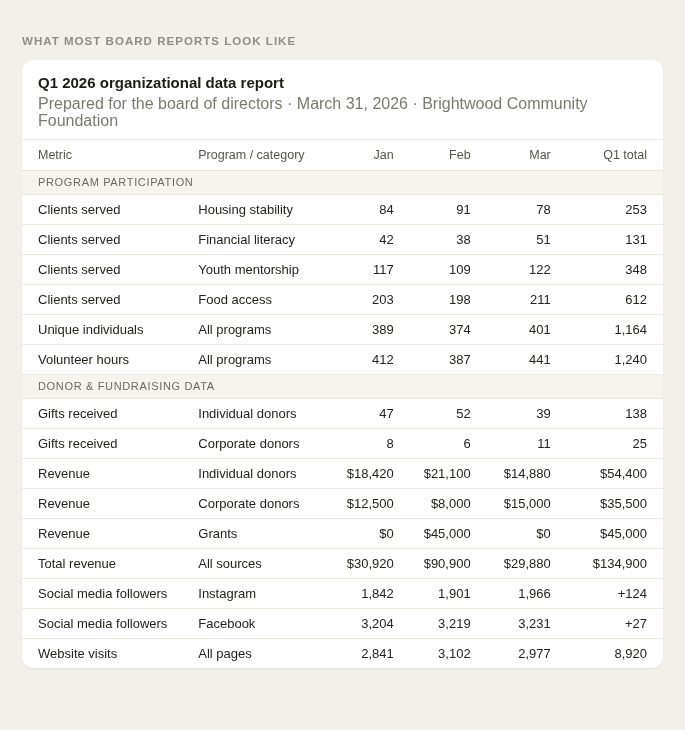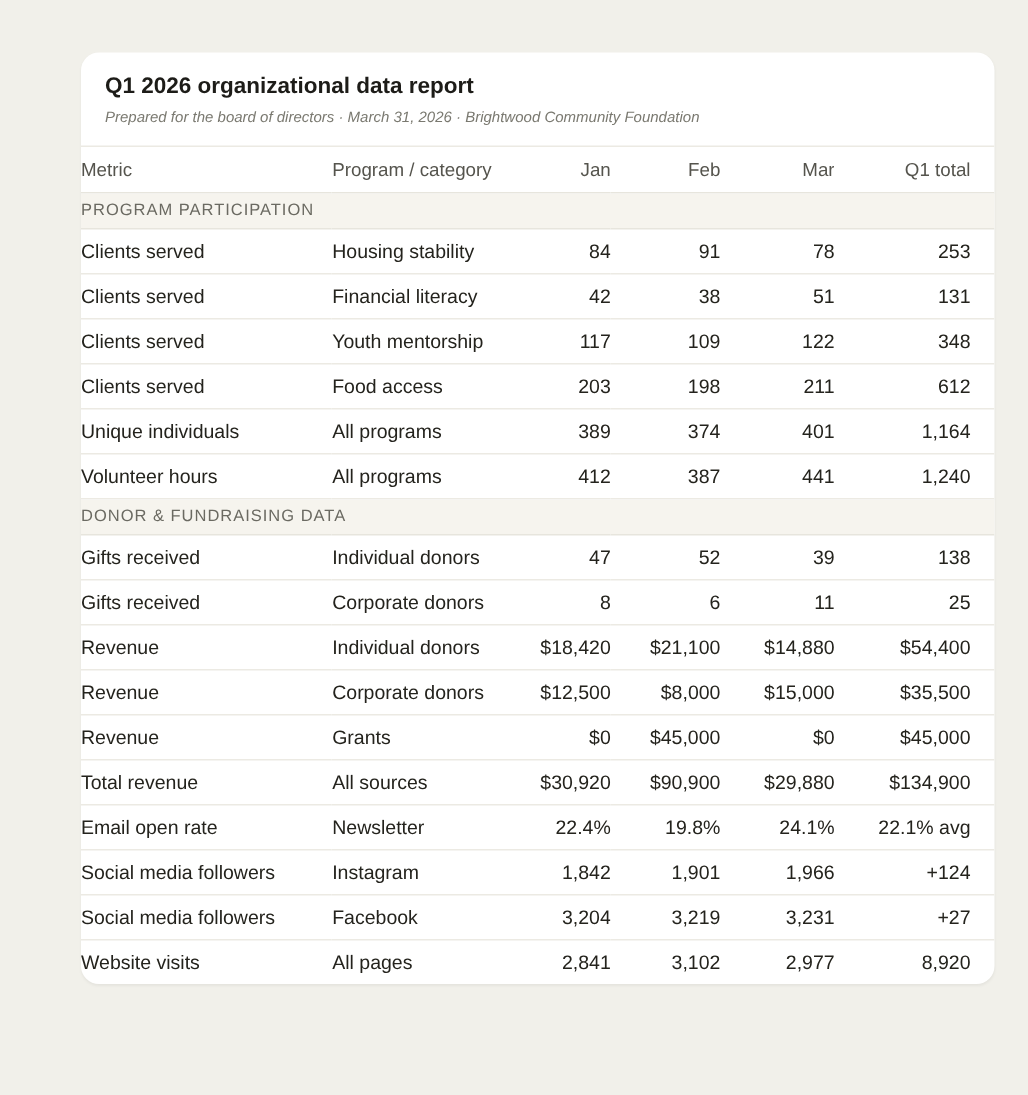--- a/index.html
+++ b/index.html
@@ -13,69 +13,68 @@
   .eyebrow {
     font-size: 11.5px; font-weight: 700; letter-spacing: 0.09em;
     color: var(--muted-2, #8e8d86);
     margin-bottom: 13px;
   }
   .card {
     background: var(--card-bg, #ffffff);
     border-radius: 12px;
     box-shadow: 0 1px 2px rgba(0,0,0,0.05);
     overflow: hidden;
-    margin-left: 32px;
   }
   .card-header {
     padding: 12px 16px 10px;
     border-bottom: 1px solid var(--border, #eceae3);
   }
   .title {
     font-size: 15px; font-weight: 700; color: #1d1c18;
     line-height: 21px; margin-bottom: 2px;
   }
   .subtitle {
-    font-size: 10px; color: var(--muted, #7a7970);
+    font-size: 16px; color: var(--muted, #7a7970);
     line-height: 17px;
-    font-style: italic;
   }
   table { width: 100%; border-collapse: collapse; table-layout: fixed; }
   col.c1 { width: 27.5%; }
   col.c2 { width: 18.5%; }
   col.c3 { width: 12%; }
   col.c4 { width: 12%; }
   col.c5 { width: 12.5%; }
   col.c6 { width: 17.5%; }
   th, td {
     height: 30px; vertical-align: middle;
     font-size: 13px; color: #24231d;
     text-align: left; font-weight: 400;
     white-space: nowrap; overflow: hidden;
   }
-  th:first-child, td:first-child { }
+  th:first-child, td:first-child { padding-left: 16px; }
   th:last-child, td:last-child { padding-right: 16px; }
   thead th {
     font-size: 12.5px; color: #55544d;
     border-bottom: 1px solid var(--border-strong, #e7e5dd);
   }
   .num { text-align: right; }
   tr.section-row td {
     height: 24px;
     background: var(--section-bg, #f6f4ee);
     font-size: 11px; font-weight: 400; letter-spacing: 0.06em;
     color: #6b6a62;
     border-bottom: 1px solid var(--border-strong, #e7e5dd);
   }
   tr.data-row td { border-bottom: 1px solid var(--border, #eceae3); }
   tbody tr:last-child td { border-bottom: none; }
 </style>
 </head>
 <body>
 
 <div class="page">
+  <div class="eyebrow">WHAT MOST BOARD REPORTS LOOK LIKE</div>
 
   <div class="card">
     <div class="card-header">
       <div class="title">Q1 2026 organizational data report</div>
       <div class="subtitle">Prepared for the board of directors · March 31, 2026 · Brightwood Community Foundation</div>
     </div>
 
     <table>
       <colgroup>
         <col class="c1">
@@ -192,28 +191,20 @@
           </tr>
           <tr class="data-row">
             <td>Total revenue</td>
             <td>All sources</td>
             <td class="num">$30,920</td>
             <td class="num">$90,900</td>
             <td class="num">$29,880</td>
             <td class="num">$134,900</td>
           </tr>
           <tr class="data-row">
-            <td>Email open rate</td>
-            <td>Newsletter</td>
-            <td class="num">22.4%</td>
-            <td class="num">19.8%</td>
-            <td class="num">24.1%</td>
-            <td class="num">22.1% avg</td>
-          </tr>
-          <tr class="data-row">
             <td>Social media followers</td>
             <td>Instagram</td>
             <td class="num">1,842</td>
             <td class="num">1,901</td>
             <td class="num">1,966</td>
             <td class="num">+124</td>
           </tr>
           <tr class="data-row">
             <td>Social media followers</td>
             <td>Facebook</td>

